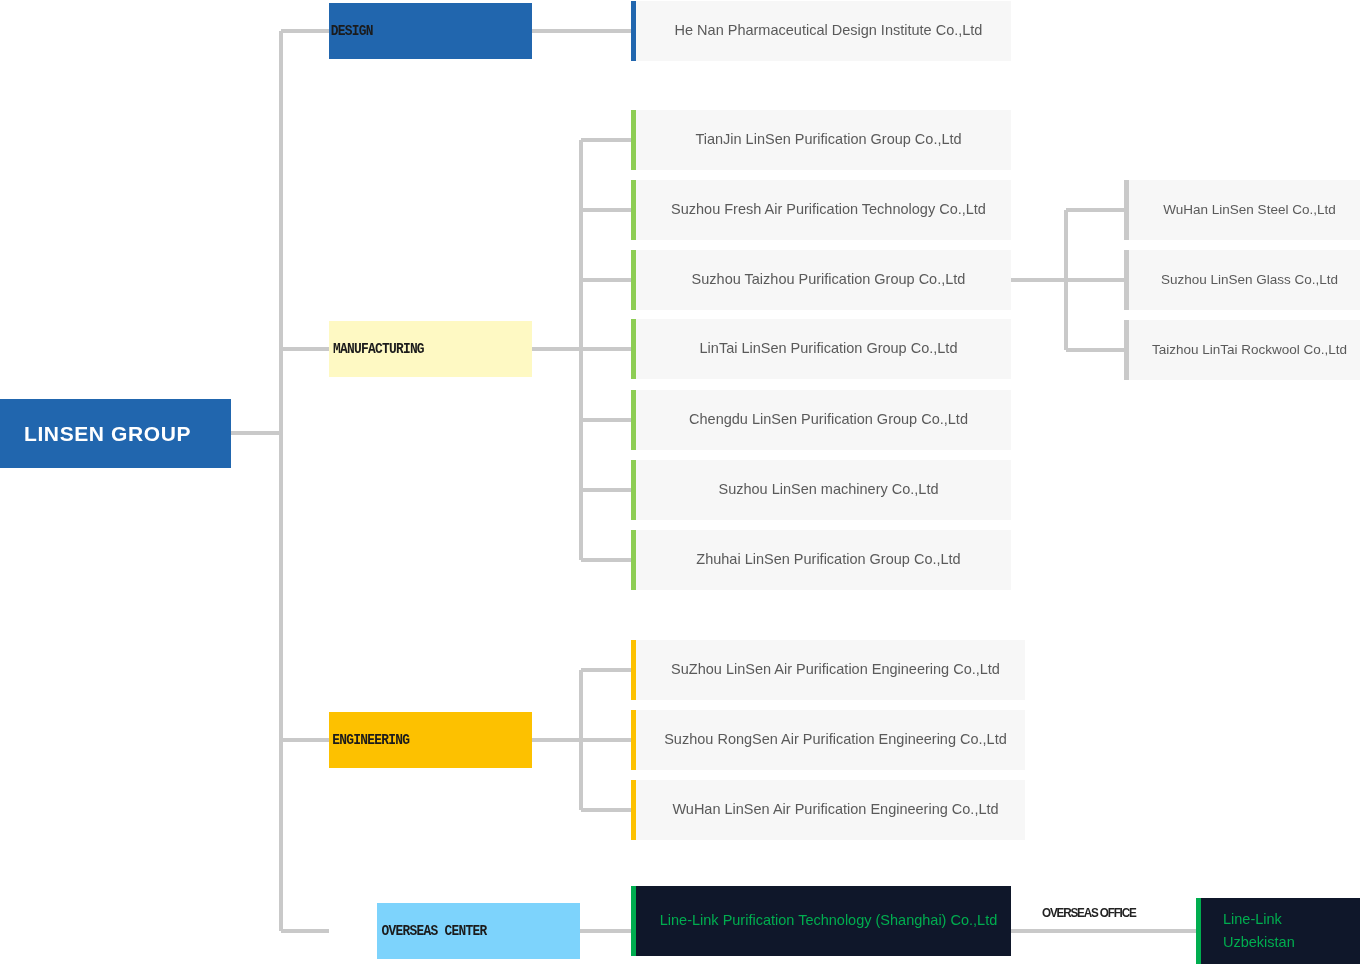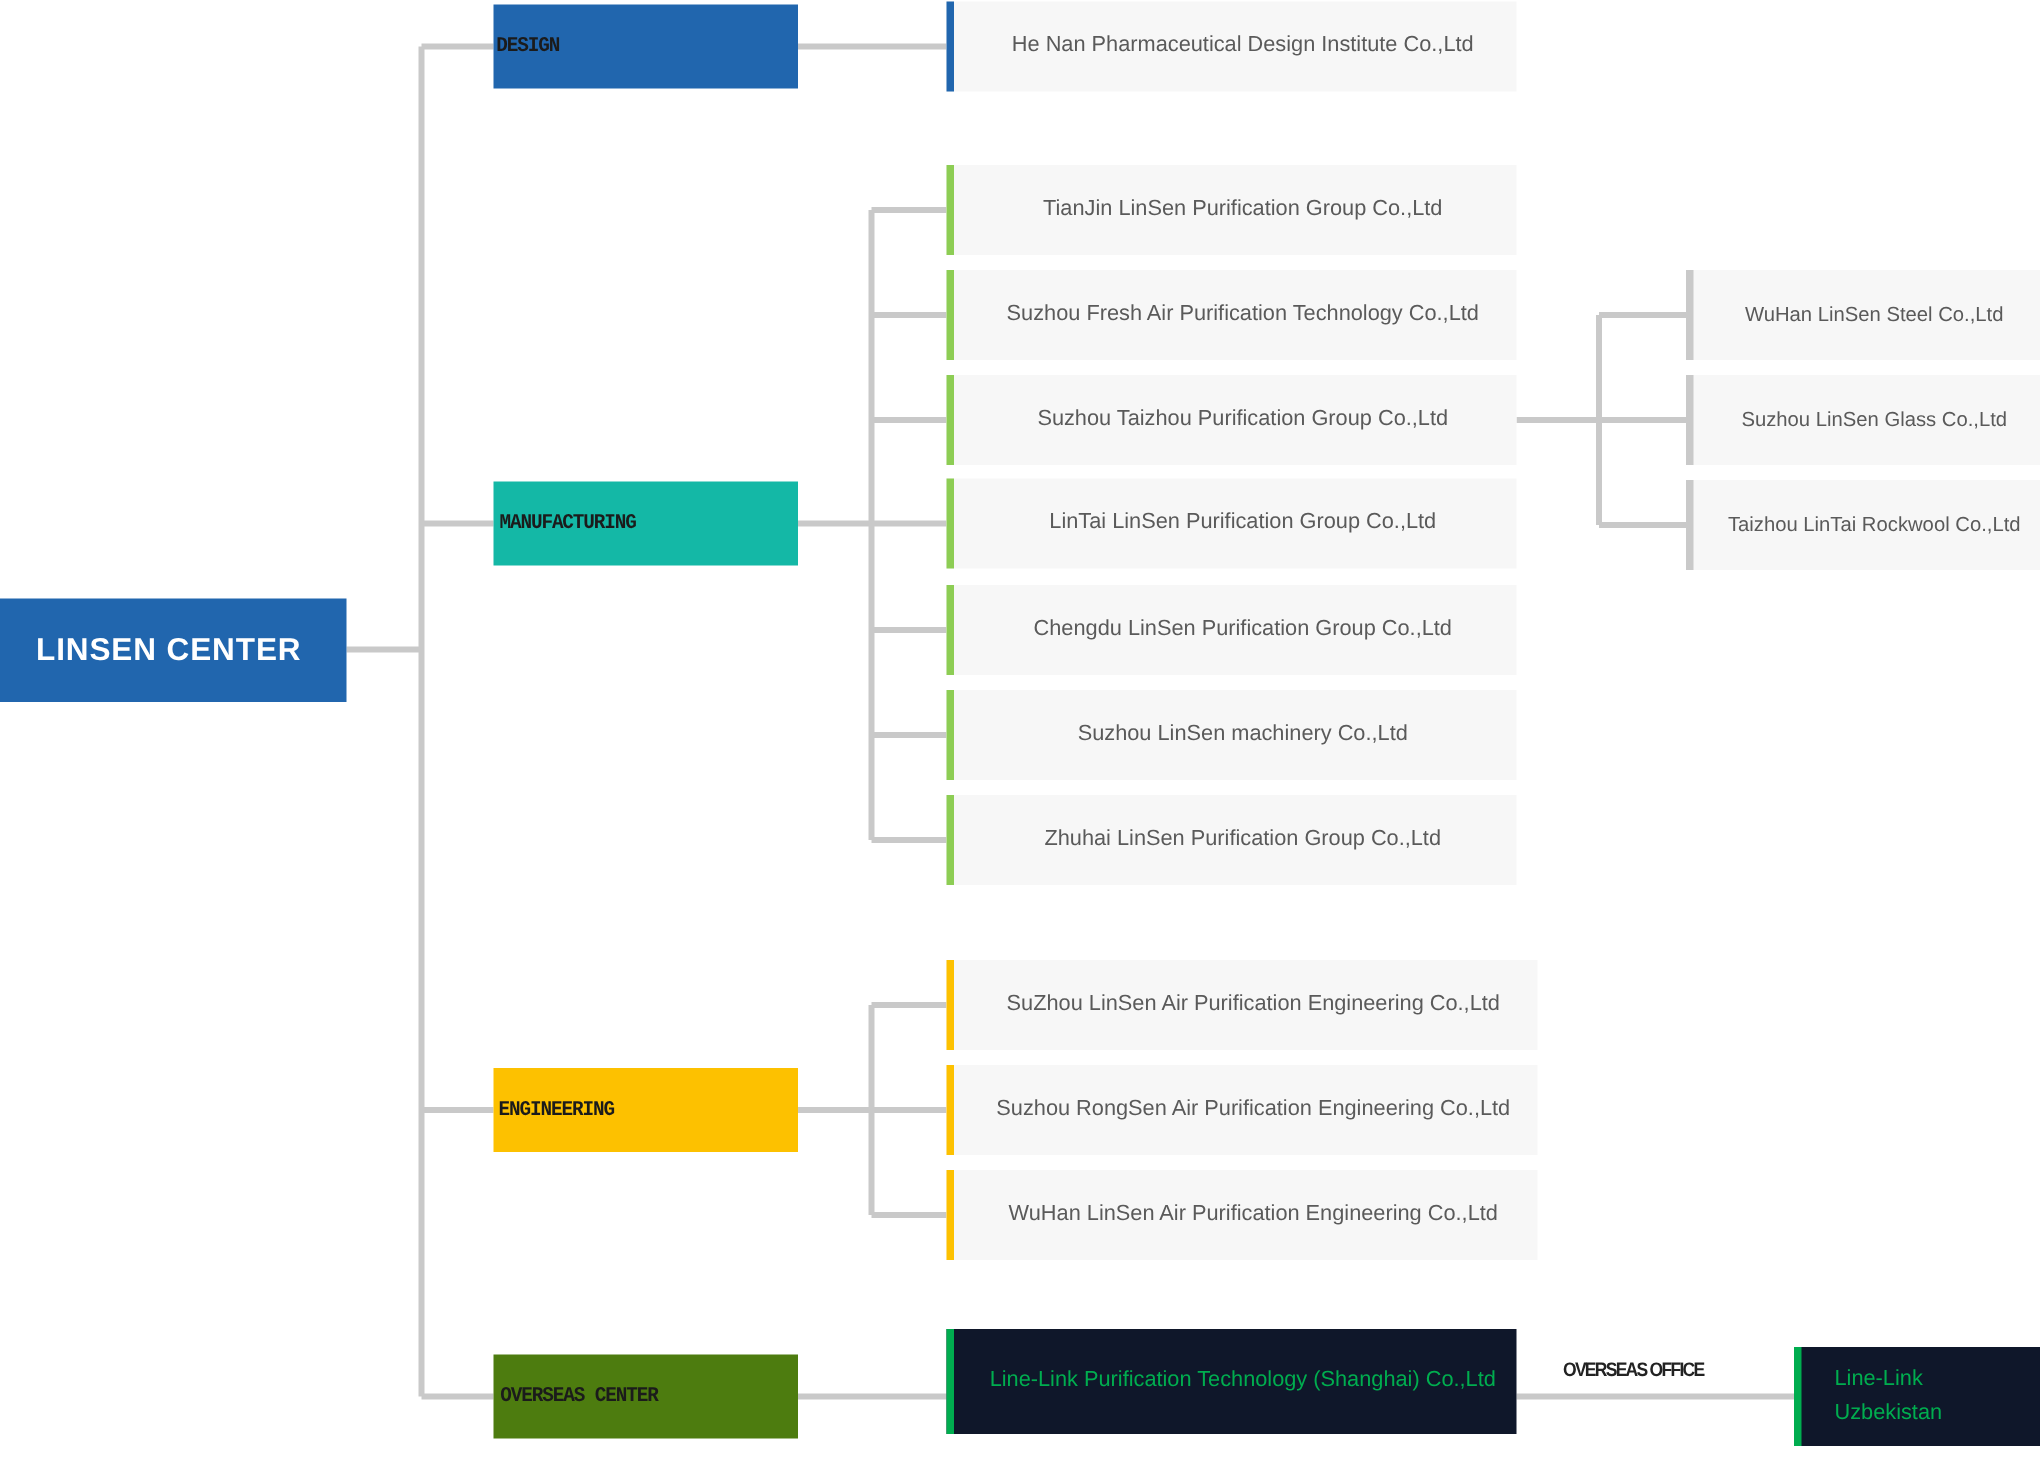--- a/index.html
+++ b/index.html
@@ -63,23 +63,23 @@
   }
   .division-node .division-label {
     color: #1b1b1b;
     font-size: 14px;
     font-weight: bold;
     letter-spacing: -0.8px;
     white-space: nowrap;
     transform: scaleX(0.92);
   }
   .division-design        { top: 3px;   background: #2166ae; }
-  .division-manufacturing { top: 321px; background: #14b8a6; }
+  .division-manufacturing { top: 321px; background: #fef9c3; }
   .division-engineering   { top: 712px; background: #fdc100; }
-  .division-overseas      { top: 903px; background: #4d7c0f; }
+  .division-overseas      { top: 903px; background: #7dd3fc; margin-left: 48px; }
 
   
   .company-card {
     position: absolute;
     box-sizing: border-box;
     background: #f7f7f7;
     display: flex;
     align-items: center;
     padding-left: 22px;
     padding-right: 12px;
@@ -166,21 +166,21 @@
       <line x1="581" y1="670" x2="631" y2="670"></line>
       <line x1="581" y1="740" x2="631" y2="740"></line>
       <line x1="581" y1="810" x2="631" y2="810"></line>
 
       <line x1="532" y1="931" x2="631" y2="931"></line>
       <line x1="1011" y1="931" x2="1196" y2="931"></line>
     </g>
   </svg>
 
   <div class="root-node">
-    <span class="root-label">LINSEN CENTER</span>
+    <span class="root-label">LINSEN GROUP</span>
   </div>
 
   <div class="division-node division-design">
     <span class="division-label">DESIGN</span>
   </div>
 
   <div class="division-node division-manufacturing">
     <span class="division-label">MANUFACTURING</span>
   </div>
 

